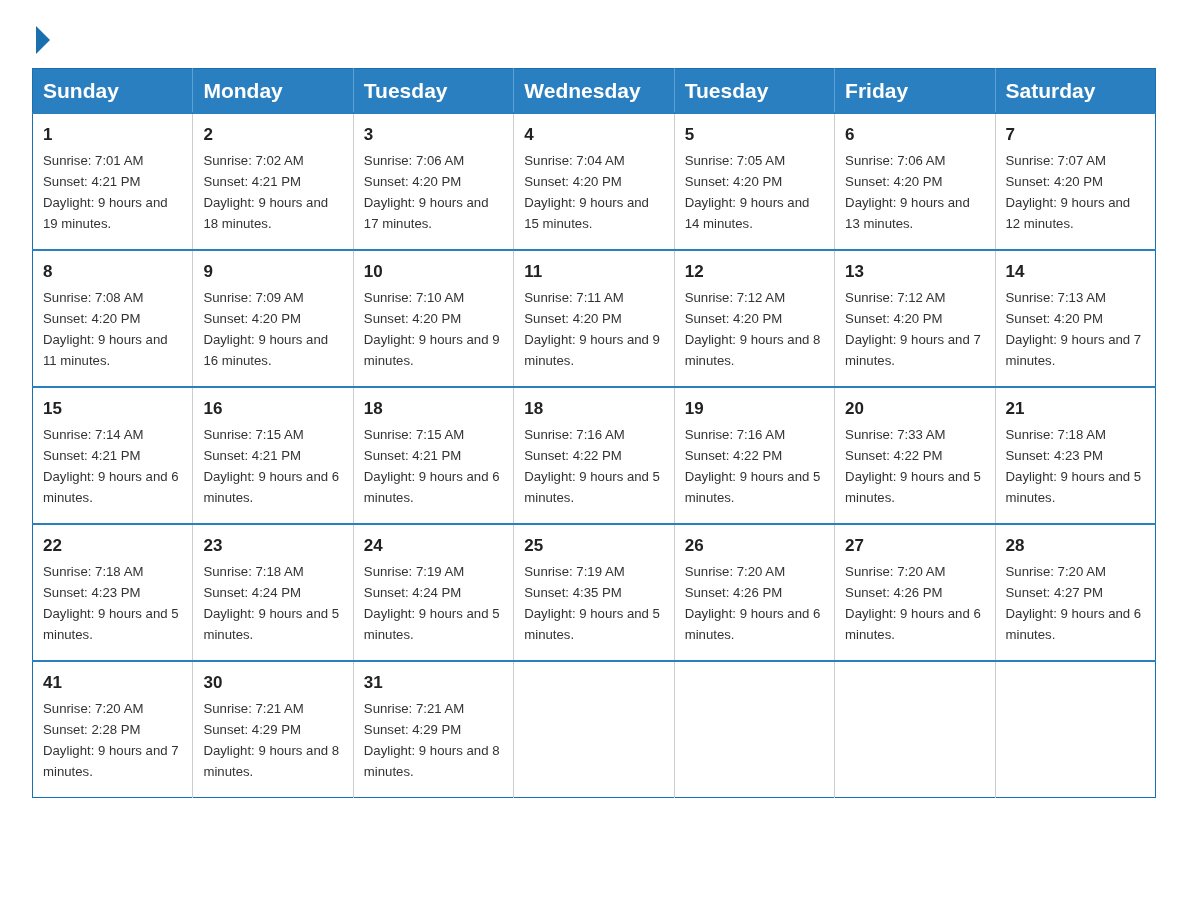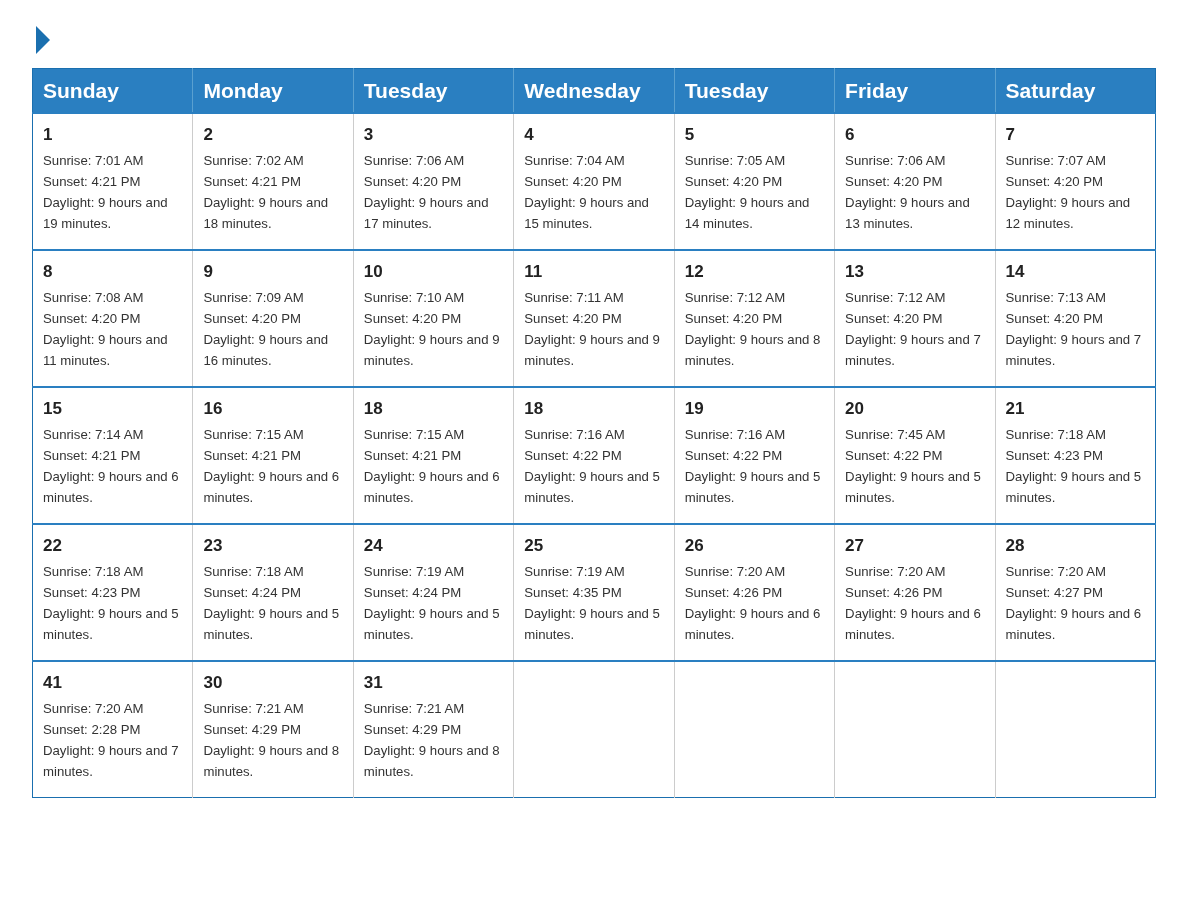--- a/index.html
+++ b/index.html
@@ -258,21 +258,21 @@
           <span class="day-detail">Daylight: 9 hours and 5 minutes.</span>
         </td>
         <td>
           <span class="day-num">19</span>
           <span class="day-detail">Sunrise: 7:16 AM</span><br>
           <span class="day-detail">Sunset: 4:22 PM</span><br>
           <span class="day-detail">Daylight: 9 hours and 5 minutes.</span>
         </td>
         <td>
           <span class="day-num">20</span>
-          <span class="day-detail">Sunrise: 7:45 AM</span><br>
+          <span class="day-detail">Sunrise: 7:33 AM</span><br>
           <span class="day-detail">Sunset: 4:22 PM</span><br>
           <span class="day-detail">Daylight: 9 hours and 5 minutes.</span>
         </td>
         <td>
           <span class="day-num">21</span>
           <span class="day-detail">Sunrise: 7:18 AM</span><br>
           <span class="day-detail">Sunset: 4:23 PM</span><br>
           <span class="day-detail">Daylight: 9 hours and 5 minutes.</span>
         </td>
       </tr>

